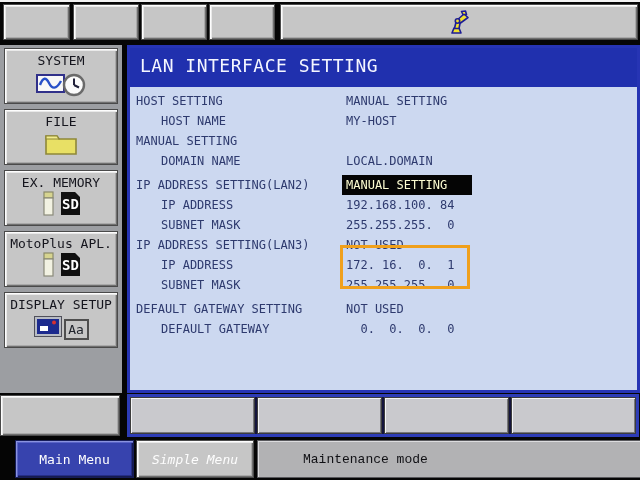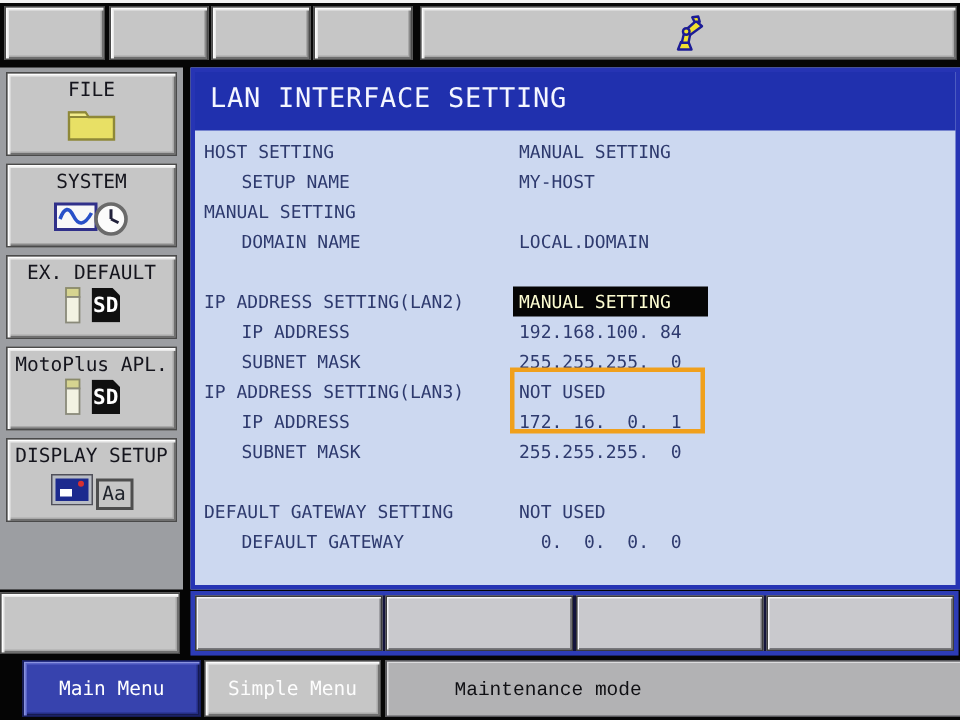--- a/index.html
+++ b/index.html
@@ -42,42 +42,42 @@
 
   
   #content { position:absolute; left:127px; top:45px; width:513px; height:348px;
              background:#ccd8f0; border:3px solid #2634b4; }
   #title-bar { height:39px; background:#2030ae; color:#f4f6ff; font-size:18px;
                padding:7px 0 0 10px; letter-spacing:0.5px; }
   #rows { position:relative; padding-top:4px; color:#2e3a6e; font-size:12px; }
   .row { display:flex; height:20px; line-height:20px; padding-left:6px; white-space:pre; }
   .row .lbl { flex:0 0 210px; white-space:pre; }
   .row.indent .lbl { padding-left:25px; }
-  .row.gap { margin-top:20px;align-items:flex-end; }
+  .row.gap { margin-top:4px;align-items:flex-end; }
   .val { white-space:pre; }
   .val.hl { display:inline-block; width:130px; margin-left:-4px; padding-left:4px;
             background:#050505; color:#fdfdd2; }
   #cursor-box { position:absolute; left:210px; top:158px; width:130px; height:44px;
                 border:3px solid #f0a01c; pointer-events:none; }
 
   
   #fkey-left { position:absolute; left:0; top:395px; width:120px; height:41px; }
   #fkey-strip { position:absolute; left:127px; top:394px; width:512px; height:43px;
                 background:#14143c; border:3px solid #2d3cb6; display:flex; gap:2px; padding:0; }
   .fkey { flex:1 1 0; height:100%; border:1px solid #3c3c3c; background:#c9c9cd;
           box-shadow: inset 1px 1px 0 #f4f4f6, inset -1px -1px 0 #77777c; }
 
   
   #bottombar { position:absolute; left:15px; top:440px; width:640px; height:40px; background:#060606; }
   #main-menu { position:absolute; left:0; top:0; width:119px; height:38px;
                color:#fff; font-size:13px; display:flex; align-items:center; justify-content:center;
                white-space:pre; cursor:pointer; }
   #simple-menu { position:absolute; left:121px; top:0; width:118px; height:38px;
                  color:#fdfdfd; font-size:13px; display:flex; align-items:center; justify-content:center;
-                 white-space:pre; cursor:pointer; }
+                 white-space:pre; cursor:pointer;font-style:italic; }
   #status-bar { position:absolute; left:242px; top:0; width:398px; height:38px;
                 background:#b2b2b4; border:1px solid #58585c;
                 box-shadow: inset 1px 1px 0 #dcdcde; color:#101014; font-size:13px;
                 display:flex; align-items:center; padding-left:45px; white-space:pre;font-family:Liberation Mono, monospace; }
 </style>
 </head>
 <body>
 
 <div id="screen">
 
@@ -95,45 +95,45 @@
           <path d="M16 5.5 L14.5 2.5 L18.5 2 L19.5 5.5 Z"></path>
           <circle cx="10.5" cy="12" r="2.2"></circle>
         </g>
       </svg>
     </div>
   </div>
 
   <div id="sidebar">
 
     <div class="side-btn btn3d">
+      <span class="side-label">SYSTEM</span>
+      <span class="side-icons">
+        <svg width="30" height="22" viewBox="0 0 30 22">
+          <rect x="1" y="3" width="27" height="17" fill="#f8f8f8" stroke="#30308a" stroke-width="2"></rect>
+          <path d="M4 13 C7 5, 10 5, 13 11 S 20 18, 25 9" fill="none" stroke="#2850c8" stroke-width="2.4"></path>
+        </svg>
+        <svg width="24" height="24" viewBox="0 0 24 24" style="margin-left:-4px;margin-top:4px">
+          <circle cx="12" cy="12" r="10" fill="#fbfbfb" stroke="#6a6a6a" stroke-width="2.4"></circle>
+          <path d="M12 12 L12 5.5 M12 12 L17 14.5" stroke="#20203a" stroke-width="2" fill="none"></path>
+        </svg>
+      </span>
+    </div>
+
+    <div class="side-btn btn3d">
       <span class="side-label">FILE</span>
       <span class="side-icons">
         <svg width="36" height="26" viewBox="0 0 36 26">
           <path d="M3 6 L14 6 L16 9 L33 9 L33 24 L3 24 Z" fill="#e8e065" stroke="#8e8838" stroke-width="1.6"></path>
           <path d="M3 6 L14 6 L16 9 L3 9 Z" fill="#f2ec8c" stroke="#8e8838" stroke-width="1.2"></path>
         </svg>
       </span>
     </div>
 
     <div class="side-btn btn3d">
-      <span class="side-label">SYSTEM</span>
-      <span class="side-icons">
-        <svg width="30" height="22" viewBox="0 0 30 22">
-          <rect x="1" y="3" width="27" height="17" fill="#f8f8f8" stroke="#30308a" stroke-width="2"></rect>
-          <path d="M4 13 C7 5, 10 5, 13 11 S 20 18, 25 9" fill="none" stroke="#2850c8" stroke-width="2.4"></path>
-        </svg>
-        <svg width="24" height="24" viewBox="0 0 24 24" style="margin-left:-4px;margin-top:4px">
-          <circle cx="12" cy="12" r="10" fill="#fbfbfb" stroke="#6a6a6a" stroke-width="2.4"></circle>
-          <path d="M12 12 L12 5.5 M12 12 L17 14.5" stroke="#20203a" stroke-width="2" fill="none"></path>
-        </svg>
-      </span>
-    </div>
-
-    <div class="side-btn btn3d">
-      <span class="side-label">EX. DEFAULT</span>
+      <span class="side-label">EX. MEMORY</span>
       <span class="side-icons">
         <svg width="14" height="25" viewBox="0 0 14 25">
           <rect x="2" y="1" width="9" height="6" fill="#d6d490" stroke="#8a8a6a" stroke-width="1.2"></rect>
           <rect x="2" y="7" width="9" height="17" fill="#f2f2e2" stroke="#8a8a7a" stroke-width="1.2"></rect>
         </svg>
         <span class="sd-card">SD</span>
       </span>
     </div>
 
     <div class="side-btn btn3d">
@@ -163,21 +163,21 @@
 
   <div id="content">
     <div id="title-bar">LAN INTERFACE SETTING</div>
 
     <div id="rows">
       <div class="row">
         <span class="lbl">HOST SETTING</span>
         <span class="val">MANUAL SETTING</span>
       </div>
       <div class="row indent">
-        <span class="lbl">SETUP NAME</span>
+        <span class="lbl">HOST NAME</span>
         <span class="val">MY-HOST</span>
       </div>
       <div class="row">
         <span class="val">MANUAL SETTING</span>
       </div>
       <div class="row indent">
         <span class="lbl">DOMAIN NAME</span>
         <span class="val">LOCAL.DOMAIN</span>
       </div>
 

